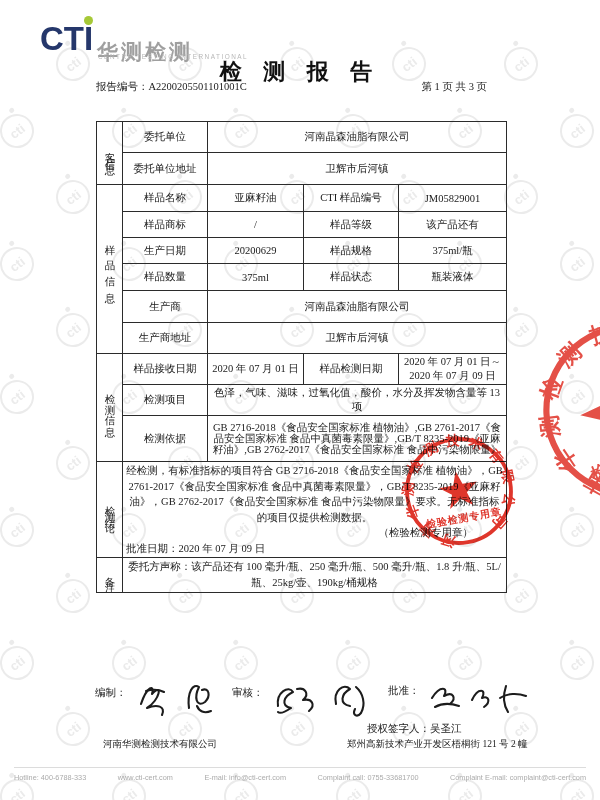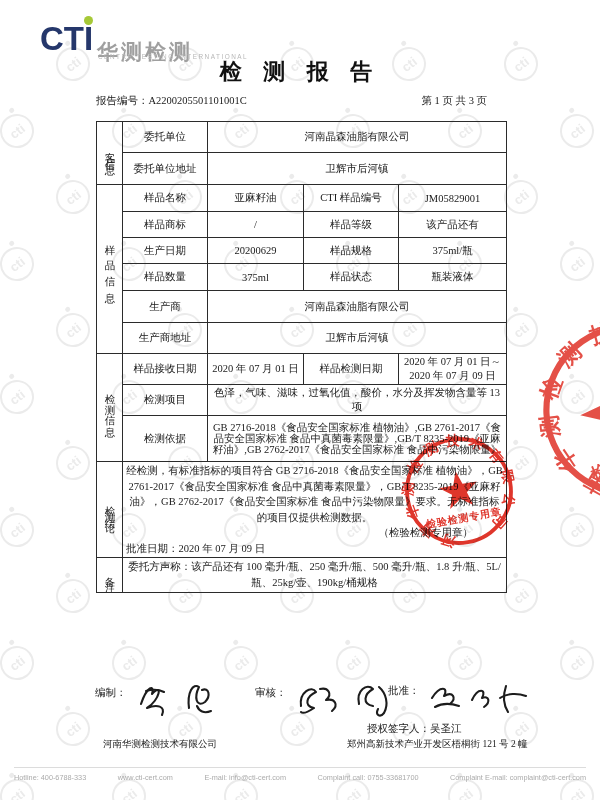--- a/index.html
+++ b/index.html
@@ -23,21 +23,21 @@
   .logo-cti{ font:bold 33px/1 "Liberation Sans",sans-serif; color:#25376b; letter-spacing:0px; }
   .logo-dot{ position:absolute; left:44px; top:-6px; width:9px; height:9px; border-radius:50%; background:#a6c937; }
   .logo-cn{ position:absolute; left:57px; top:16px; font-size:21px; font-weight:bold; color:#9f9f9f;
             letter-spacing:3px; font-family:"Liberation Sans",sans-serif; white-space:nowrap; }
   .logo-en{ position:absolute; left:58px; top:31px; font:6.4px "Liberation Sans",sans-serif; color:#b7b7b7;
             letter-spacing:1.5px; white-space:nowrap; }
 
   .doc-title{ position:absolute; left:0; top:57px; width:600px; text-align:center;
               font-size:22px; font-weight:bold; letter-spacing:8px; color:#111; }
 
-  .meta-row{ position:absolute; left:96px; top:94px; width:410px; display:flex;
+  .meta-row{ position:absolute; left:96px; top:80px; width:410px; display:flex;
              justify-content:space-between; font-size:10.5px; }
   .meta-right{ padding-right:19px; }
 
   
   table.report{ position:absolute; left:96px; top:121px; width:410px; border-collapse:collapse;
                 table-layout:fixed; font-size:10.5px; }
   table.report td{ border:1px solid #2b2b2b; text-align:center; vertical-align:middle;
                    padding:1px 3px; overflow:hidden; }
   td.vcell{ padding:2px 0; }
   .vlabel{ writing-mode:vertical-rl; text-orientation:upright; margin:0 auto; }
@@ -524,21 +524,21 @@
         <span class="sig-label">编制：</span>
         <svg class="sig-svg" width="100" height="44" viewBox="0 0 100 44">
           <g fill="none" stroke="#1c1c1c" stroke-width="2.1" stroke-linecap="round" stroke-linejoin="round">
             <path d="M8 26 C14 8 22 6 19 16 C30 4 27 22 14 30 C24 26 33 28 29 37"></path>
             <path d="M13 13 C20 11 27 12 31 14"></path>
             <path d="M56 30 C54 14 60 5 66 9 C61 19 63 30 72 24 C78 18 76 9 69 12"></path>
             <path d="M64 28 C66 33 71 36 78 33"></path>
           </g>
         </svg>
       </div>
-      <div class="sig-group" style="left:255px;top:14px">
+      <div class="sig-group" style="left:232px;top:14px">
         <span class="sig-label">审核：</span>
         <svg class="sig-svg" width="110" height="44" viewBox="0 0 110 44">
           <g fill="none" stroke="#1c1c1c" stroke-width="2.1" stroke-linecap="round" stroke-linejoin="round">
             <path d="M8 28 C6 14 19 7 23 14 C14 18 10 28 21 30 C15 34 10 36 8 34"></path>
             <path d="M27 11 C35 9 40 16 33 22 C42 20 46 27 39 33"></path>
             <path d="M66 26 C63 12 74 5 80 11 C71 16 69 26 80 28"></path>
             <path d="M86 9 C93 15 96 26 91 35 C87 40 82 37 85 31"></path>
           </g>
         </svg>
       </div>

